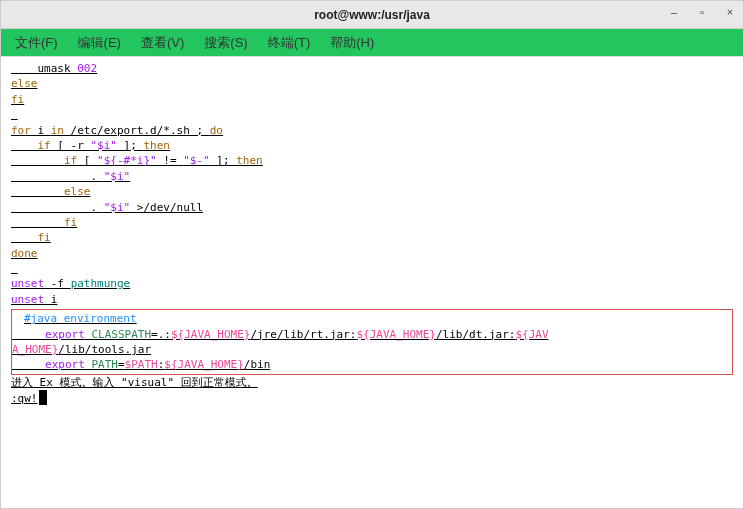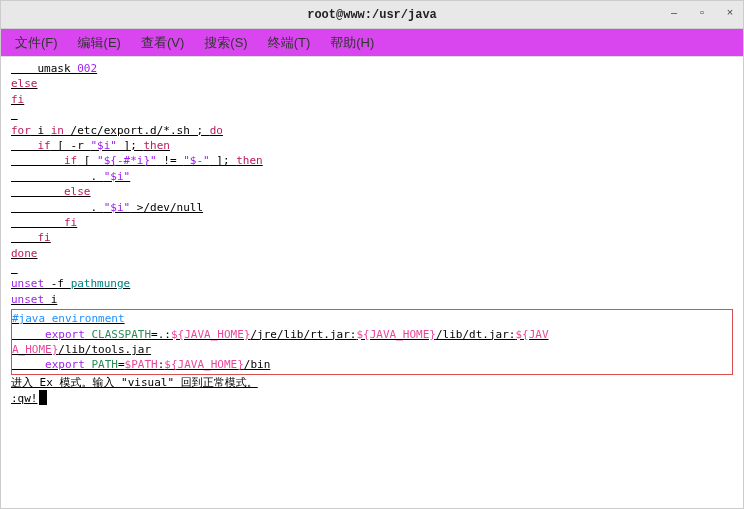--- a/index.html
+++ b/index.html
@@ -1,30 +1,30 @@
 <!DOCTYPE html>
 <html><head>
 <meta charset="utf-8">
 <style>
 * { margin: 0; padding: 0; box-sizing: border-box; }
 body { font-family: sans-serif; font-size: 13px; background: #fff; }
 .window { width: 744px; height: 509px; border: 1px solid #ccc; display: flex; flex-direction: column; }
 .titlebar { background: #e8e8e8; height: 28px; display: flex; align-items: center; justify-content: center; position: relative; border-bottom: 1px solid #d0d0d0; }
-.titlebar-title { font-weight: bold; font-size: 12px; color: #222; font-family: Liberation Mono, monospace; }
+.titlebar-title { font-weight: bold; font-size: 12px; color: #222; }
 .win-controls { position: absolute; right: 6px; top: 4px; display: flex; gap: 14px; }
 .win-btn { width: 14px; height: 14px; display: inline-flex; align-items: center; justify-content: center; font-size: 11px; cursor: pointer; color: #444; }
-.menubar { background: #d946ef; height: 28px; display: flex; align-items: center; padding: 0 6px; gap: 4px; border-bottom: 1px solid #ddd; }
+.menubar { background: #22c55e; height: 28px; display: flex; align-items: center; padding: 0 6px; gap: 4px; border-bottom: 1px solid #ddd; }
 .menu-item { padding: 3px 8px; font-size: 13px; color: #333; cursor: pointer; }
 .terminal { flex: 1; background: #fff; padding: 4px 10px; font-family: "DejaVu Sans Mono", Consolas, monospace; font-size: 11px; line-height: 1.4; color: #000; overflow: hidden; position: relative; text-decoration: underline; }
 .line { white-space: pre; }
-.kw-orange { color: #be185d; }
+.kw-orange { color: #a16207; }
 .kw-purple { color: #a020f0; }
 .kw-teal { color: #008080; }
 .str-purple { color: #a020f0; }
-.cmt-blue { color: #1e90ff; }
+.cmt-blue { color: #1e90ff; margin-left: 12px; }
 .var-green { color: #2e8b57; }
 .var-magenta { color: #ec4899; }
 .highlight-box { border: 1px solid #d94f4f; margin-top: 2px; padding: 1px 0; }
 .status { white-space: pre; }
 .cursor { display: inline-block; width: 8px; height: 15px; background: #000; vertical-align: text-bottom; margin-left: 1px; }
 </style>
 </head>
 <body>
 
 <div class="window">

